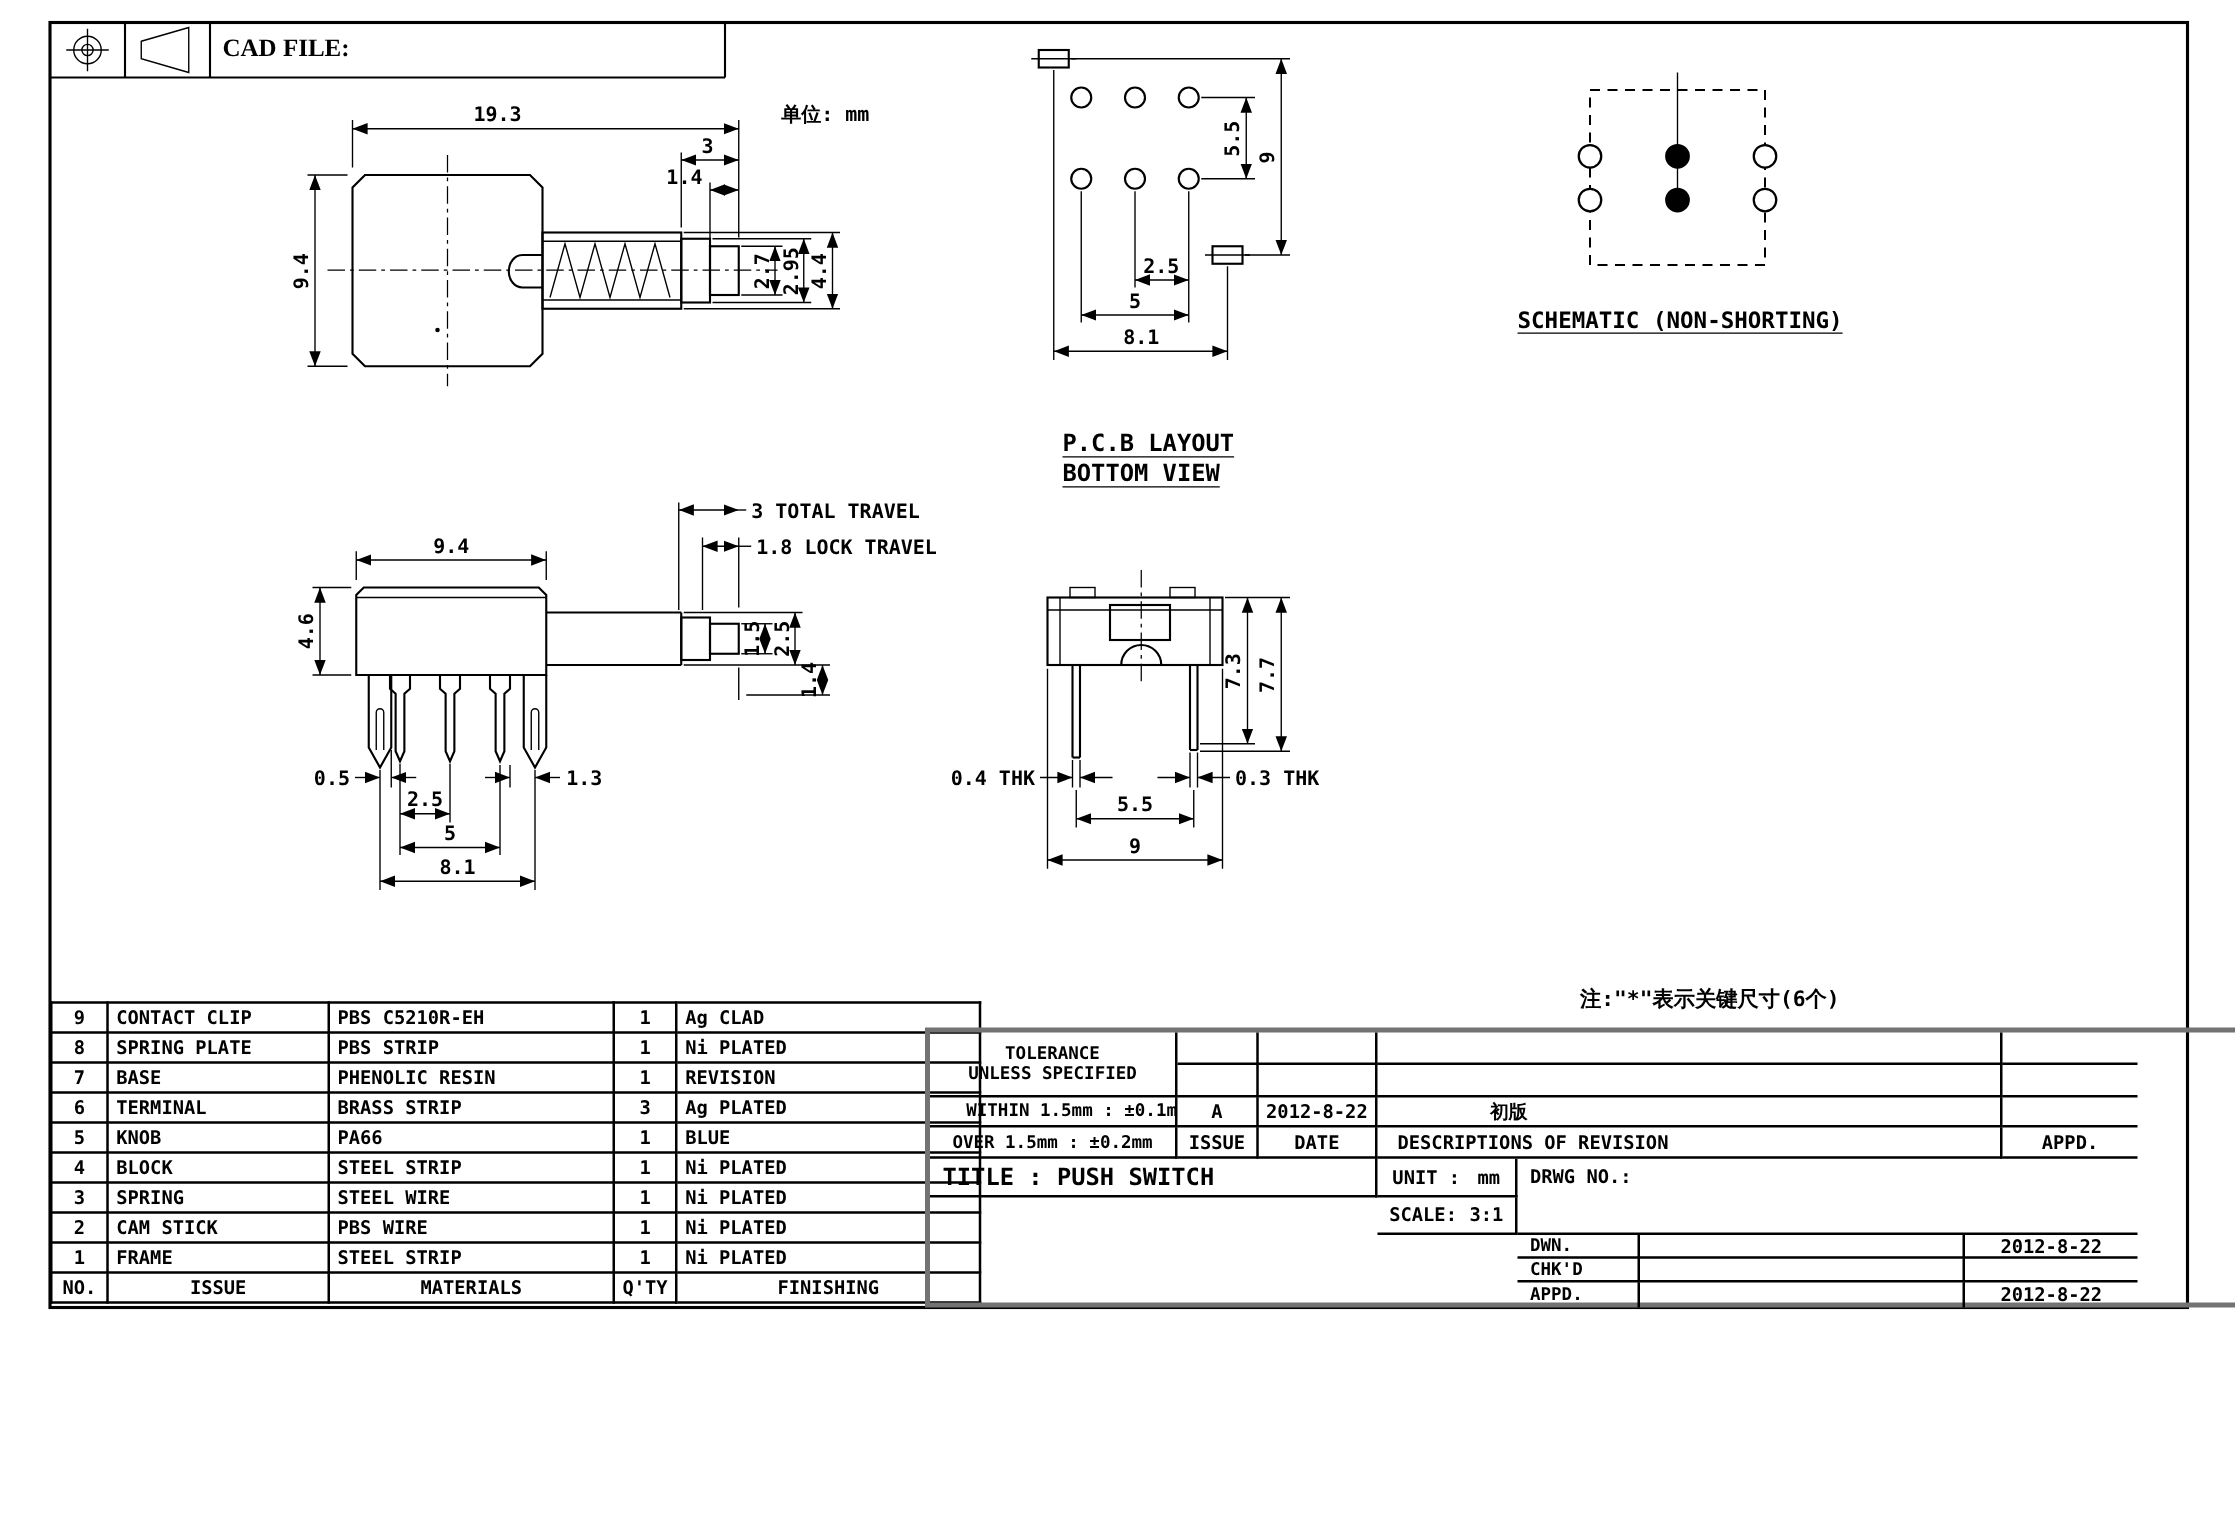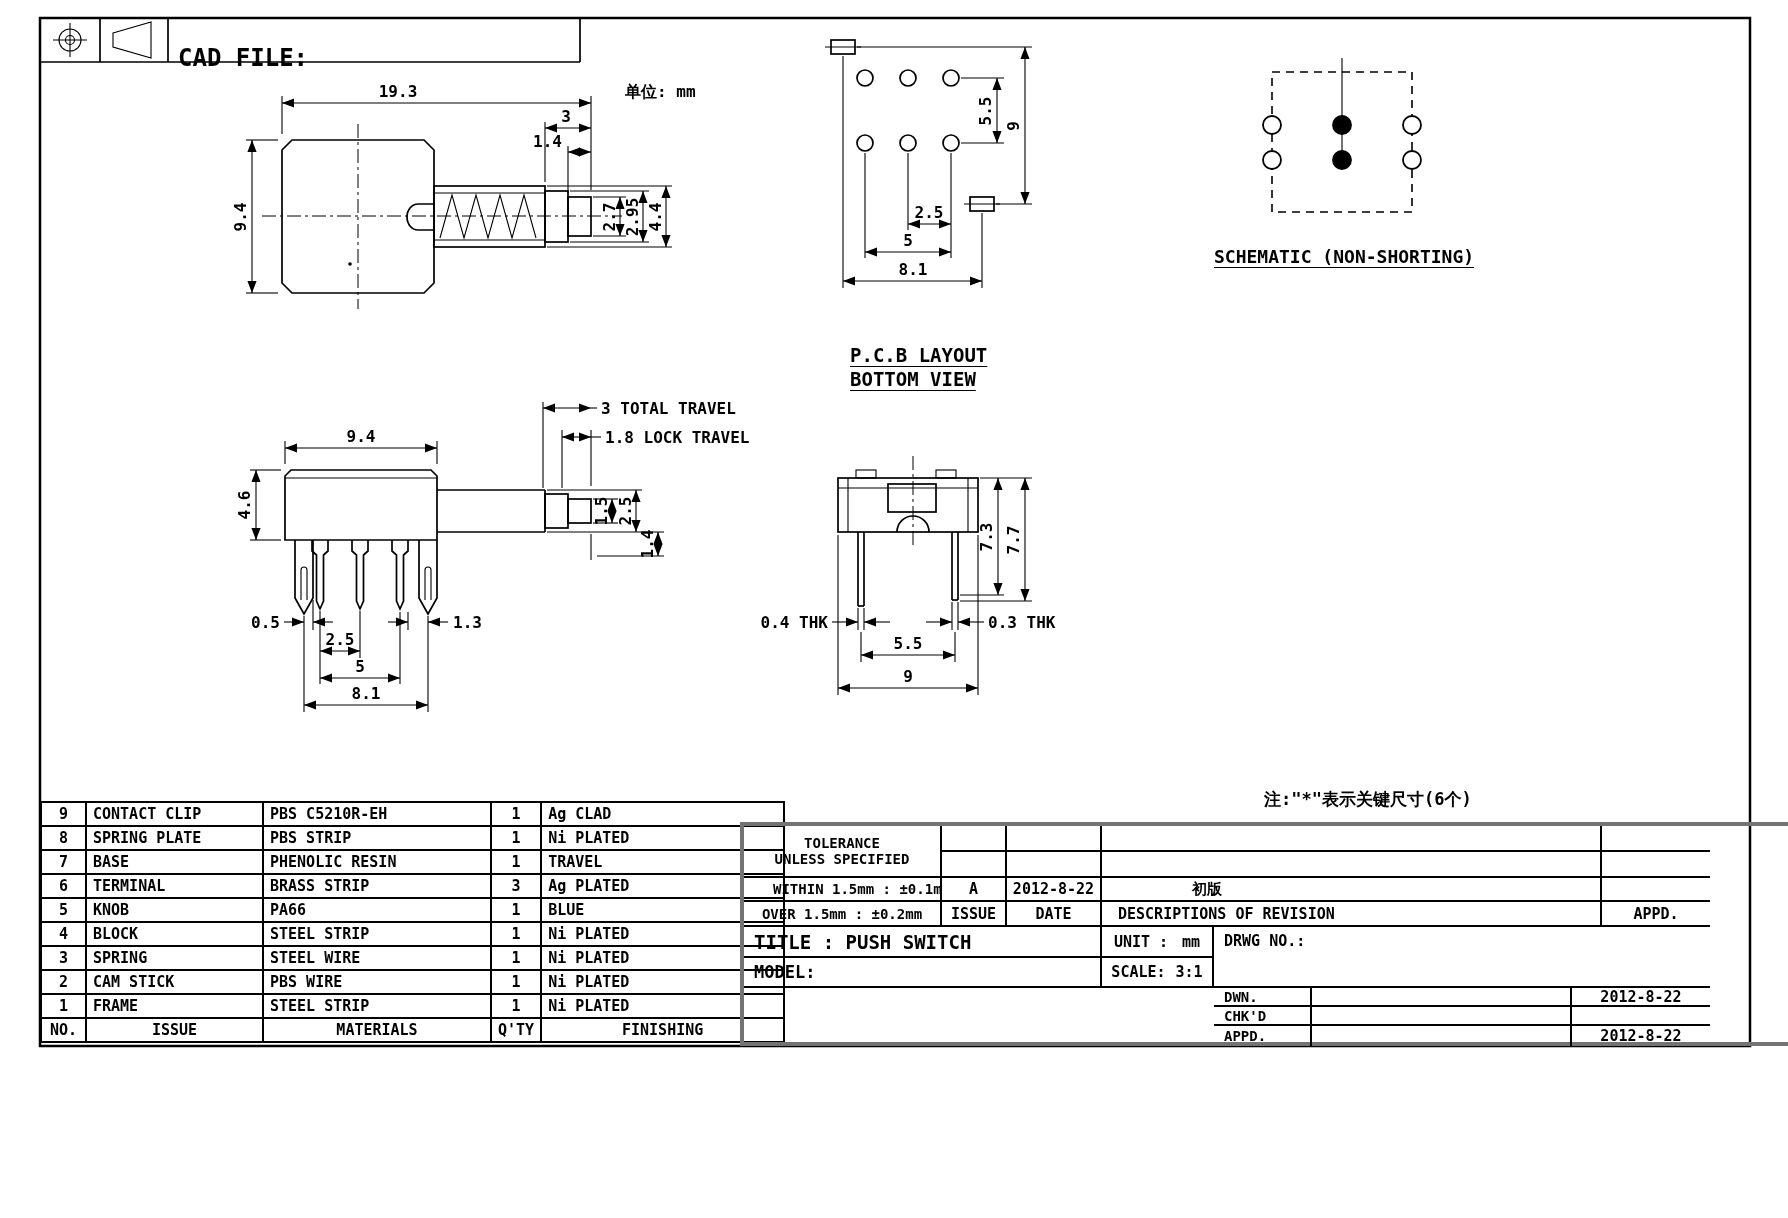--- a/index.html
+++ b/index.html
@@ -274,21 +274,21 @@
     <line class="t" x1="955" y1="632" x2="955" y2="662"></line>
     <line class="dim" x1="861" y1="655" x2="955" y2="655"></line>
     <text class="d" x="908" y="649" text-anchor="middle">5.5</text>
     <line class="t" x1="838" y1="535" x2="838" y2="695"></line>
     <line class="t" x1="978" y1="535" x2="978" y2="695"></line>
     <line class="dim" x1="838" y1="688" x2="978" y2="688"></line>
     <text class="d" x="908" y="682" text-anchor="middle">9</text>
   </g>
 </svg>
 
-<div class="lbl" style="left:178px; top:44px; font-size:24px;">CAD FILE:</div>
+<div class="lbl" style="left:178px; top:28px; font-size:20px;font-family:Liberation Serif, serif;">CAD FILE:</div>
 <div class="lbl" style="left:625px; top:82px; font-size:16px;">单位: mm</div>
 <div class="lbl u" style="left:850px; top:344px; font-size:19px;">P.C.B LAYOUT</div>
 <div class="lbl u" style="left:850px; top:368px; font-size:19px;">BOTTOM VIEW</div>
 <div class="lbl u" style="left:1214px; top:246px; font-size:18px;">SCHEMATIC (NON-SHORTING)</div>
 <div class="lbl" style="left:1264px; top:788px; font-size:17px;">注:"*"表示关键尺寸(6个)</div>
 
 <table class="bom">
   <colgroup>
         <col style="width:45px">
         <col style="width:177px">
@@ -309,21 +309,21 @@
           <td>SPRING PLATE</td>
           <td>PBS STRIP</td>
           <td class="c">1</td>
           <td>Ni PLATED</td>
         </tr>
     <tr>
           <td class="c">7</td>
           <td>BASE</td>
           <td>PHENOLIC RESIN</td>
           <td class="c">1</td>
-          <td>TRAVEL</td>
+          <td>REVISION</td>
         </tr>
     <tr>
           <td class="c">6</td>
           <td>TERMINAL</td>
           <td>BRASS STRIP</td>
           <td class="c">3</td>
           <td>Ag PLATED</td>
         </tr>
     <tr>
           <td class="c">5</td>
@@ -398,21 +398,20 @@
   <div class="cell br bb l" style="left:358px;top:76px;width:500px;height:25px;padding-left:16px;">DESCRIPTIONS OF REVISION</div>
   <div class="cell bb" style="left:858px;top:76px;width:108px;height:25px;">APPD.</div>
 
   <div class="cell br bb l" style="left:0;top:101px;width:358px;height:31px;font-size:19px;">TITLE : PUSH SWITCH</div>
   <div class="cell br bb" style="left:358px;top:101px;width:112px;height:31px;">
     <span>UNIT :</span>
     <span style="margin-left:14px">mm</span>
   </div>
   <div class="cell bb l top" style="left:470px;top:101px;width:496px;height:61px;">DRWG NO.:</div>
 
-  <div class="cell br bb l" style="left:0;top:132px;width:358px;height:30px;font-size:17px;">MODEL:</div>
   <div class="cell br bb" style="left:358px;top:132px;width:112px;height:30px;">
     <span>SCALE:</span>
     <span style="margin-left:10px">3:1</span>
   </div>
 
 
   <div class="cell br bb l" style="left:470px;top:162px;width:98px;height:19px;font-size:14px;">DWN.</div>
   <div class="cell br bb" style="left:568px;top:162px;width:260px;height:19px;"></div>
   <div class="cell bb" style="left:828px;top:162px;width:138px;height:19px;">2012-8-22</div>
   <div class="cell br bb l" style="left:470px;top:181px;width:98px;height:19px;font-size:14px;">CHK'D</div>

